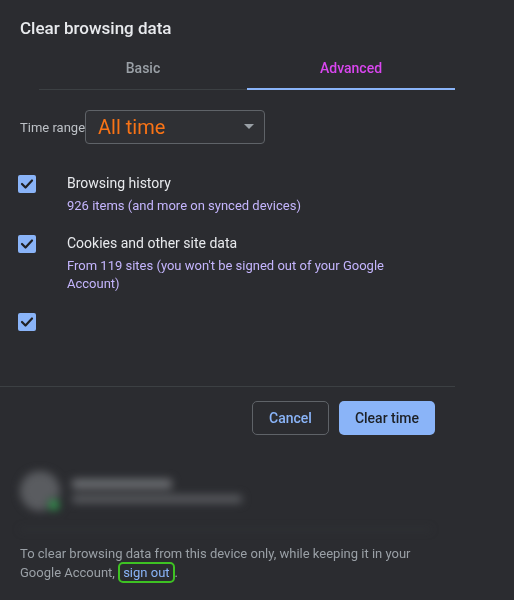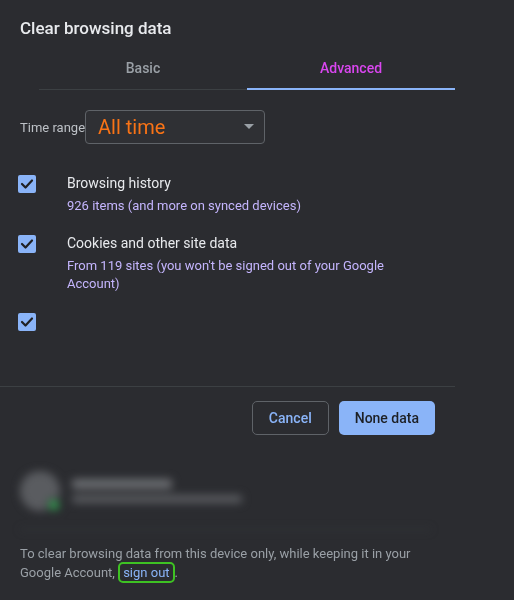--- a/index.html
+++ b/index.html
@@ -243,21 +243,21 @@
         <svg width="14" height="14" viewBox="0 0 14 14">
             <path d="M2 7 L5.5 10.5 L12 3.5" stroke="#202124" stroke-width="2.2" fill="none" stroke-linecap="round" stroke-linejoin="round"></path>
           </svg>
       </div>
     </div>
 
   </div>
 
   <div class="buttons">
     <div class="btn btn-outline">Cancel</div>
-    <div class="btn btn-primary">None data</div>
+    <div class="btn btn-primary">Clear time</div>
   </div>
 
   <div class="footer">
     <div class="blurred-user">
       <div class="avatar">
         <div class="status-dot"></div>
       </div>
       <div class="user-lines">
         <div class="ul1"></div>
         <div class="ul2"></div>

